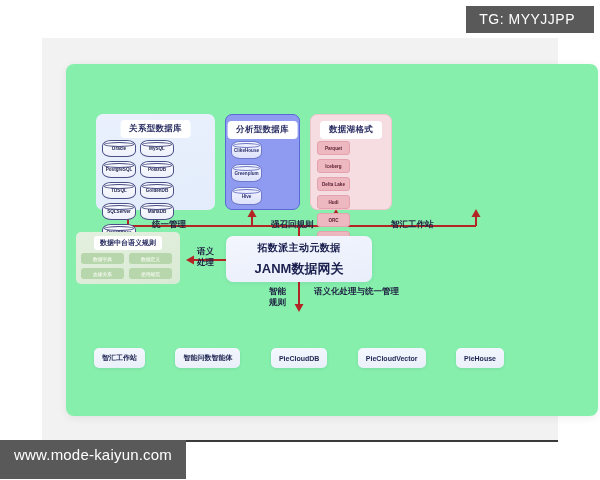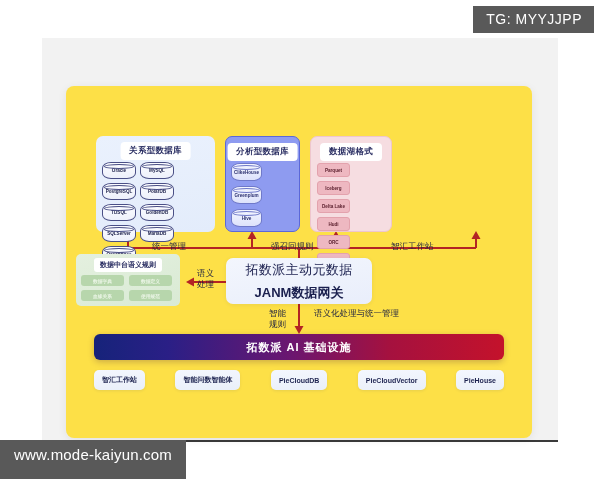--- a/index.html
+++ b/index.html
@@ -25,26 +25,25 @@
     background: #f2f2f2;
     border-bottom: 2px solid #3a3a3a;
     box-sizing: border-box;
   }
 
   
   #card {
     position: absolute;
     left: 24px;
     top: 26px;
-    width: 466px;
+    width: 532px;
     height: 352px;
-    background: #fde047;
+    background: #86efac;
     border-radius: 8px;
     box-shadow: 0 2px 10px rgba(0,0,0,0.07);
-    margin-top: 22px;
   }
 
   
   .panel {
     position: absolute;
     border-radius: 7px;
     box-sizing: border-box;
   }
   .panel-title {
     position: absolute;
@@ -175,21 +174,21 @@
     border: 1px solid #e7adb8;
     color: #5d2230;
   }
 
   
   #connectors { position: absolute; left: 0; top: 0; width: 466px; height: 352px; }
 
   .flow-label {
     position: absolute;
     font-size: 8.5px;
-    font-weight: normal;
+    font-weight: bold;
     color: #1d2040;
     white-space: nowrap;
   }
   .flow-label.two-line { line-height: 11px; text-align: center; }
 
   
   #green-box {
     position: absolute;
     left: 10px;
     top: 168px;
@@ -244,22 +243,22 @@
     border-radius: 7px;
     box-shadow: 0 1px 4px rgba(40,50,120,0.08);
     display: flex;
     flex-direction: column;
     align-items: center;
     justify-content: center;
     gap: 5px;
     box-sizing: border-box;
   }
   #meta-main {
-    font-size: 13px;
-    font-weight: normal;
+    font-size: 10px;
+    font-weight: bold;
     color: #1a1f4e;
     letter-spacing: 0.4px;
   }
   #meta-sub {
     font-size: 13px;
     font-weight: bold;
     color: #1a1f4e;
   }
 
   
@@ -309,21 +308,21 @@
   }
 
   
   #tg-badge {
     position: absolute;
     right: 6px;
     top: 6px;
     background: #595959;
     color: #ffffff;
     font-size: 14px;
-    padding: 5px 12px 6px 13px;
+    padding: 5px 19px 6px 13px;
     letter-spacing: 0.5px;
     z-index: 50;
   }
   #watermark {
     position: absolute;
     left: 0;
     top: 440px;
     background: #595959;
     color: #ffffff;
     font-size: 15px;
@@ -428,23 +427,20 @@
         <div class="green-chip">血缘关系</div>
         <div class="green-chip">使用规范</div>
       </div>
     </div>
 
     <div id="meta-box">
       <div id="meta-main">拓数派主动元数据</div>
       <div id="meta-sub">JANM数据网关</div>
     </div>
 
-    <div id="ai-bar">
-      <div id="ai-bar-label">拓数派 AI 基础设施</div>
-    </div>
 
     <div id="product-row">
       <div class="product-chip">智汇工作站</div>
       <div class="product-chip">智能问数智能体</div>
       <div class="product-chip">PieCloudDB</div>
       <div class="product-chip">PieCloudVector</div>
       <div class="product-chip">PieHouse</div>
     </div>
 
   </div>

